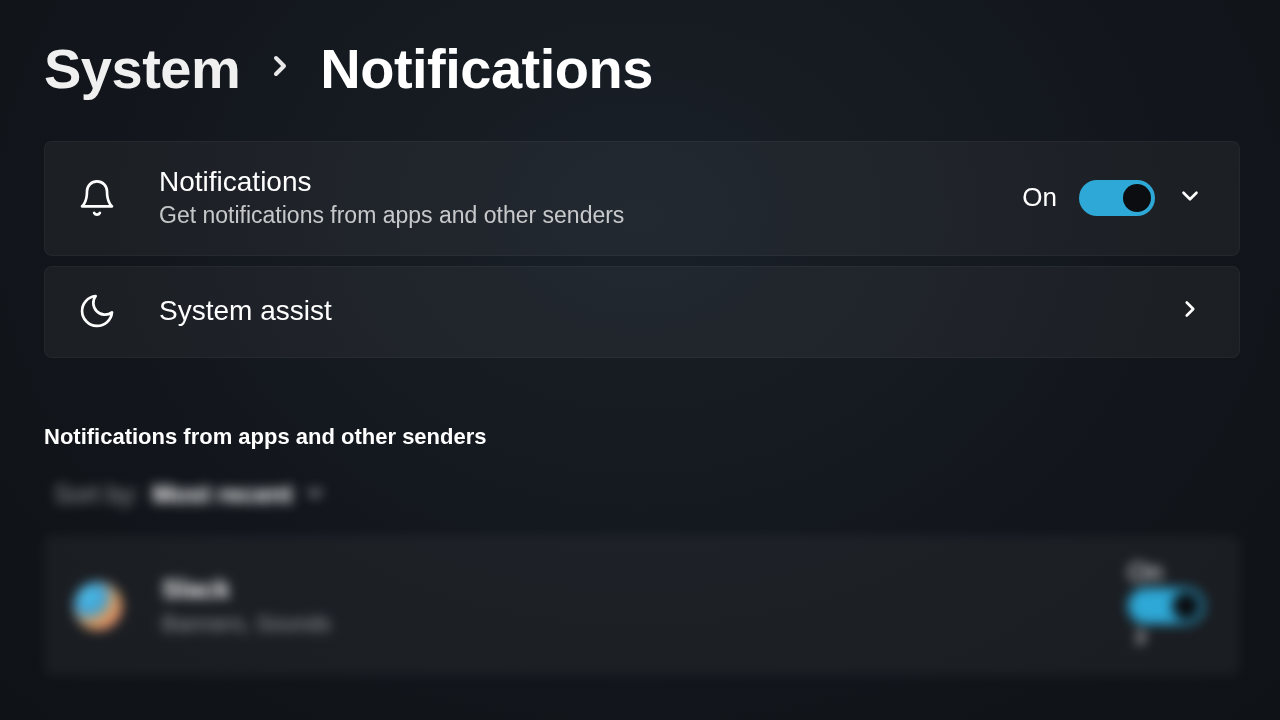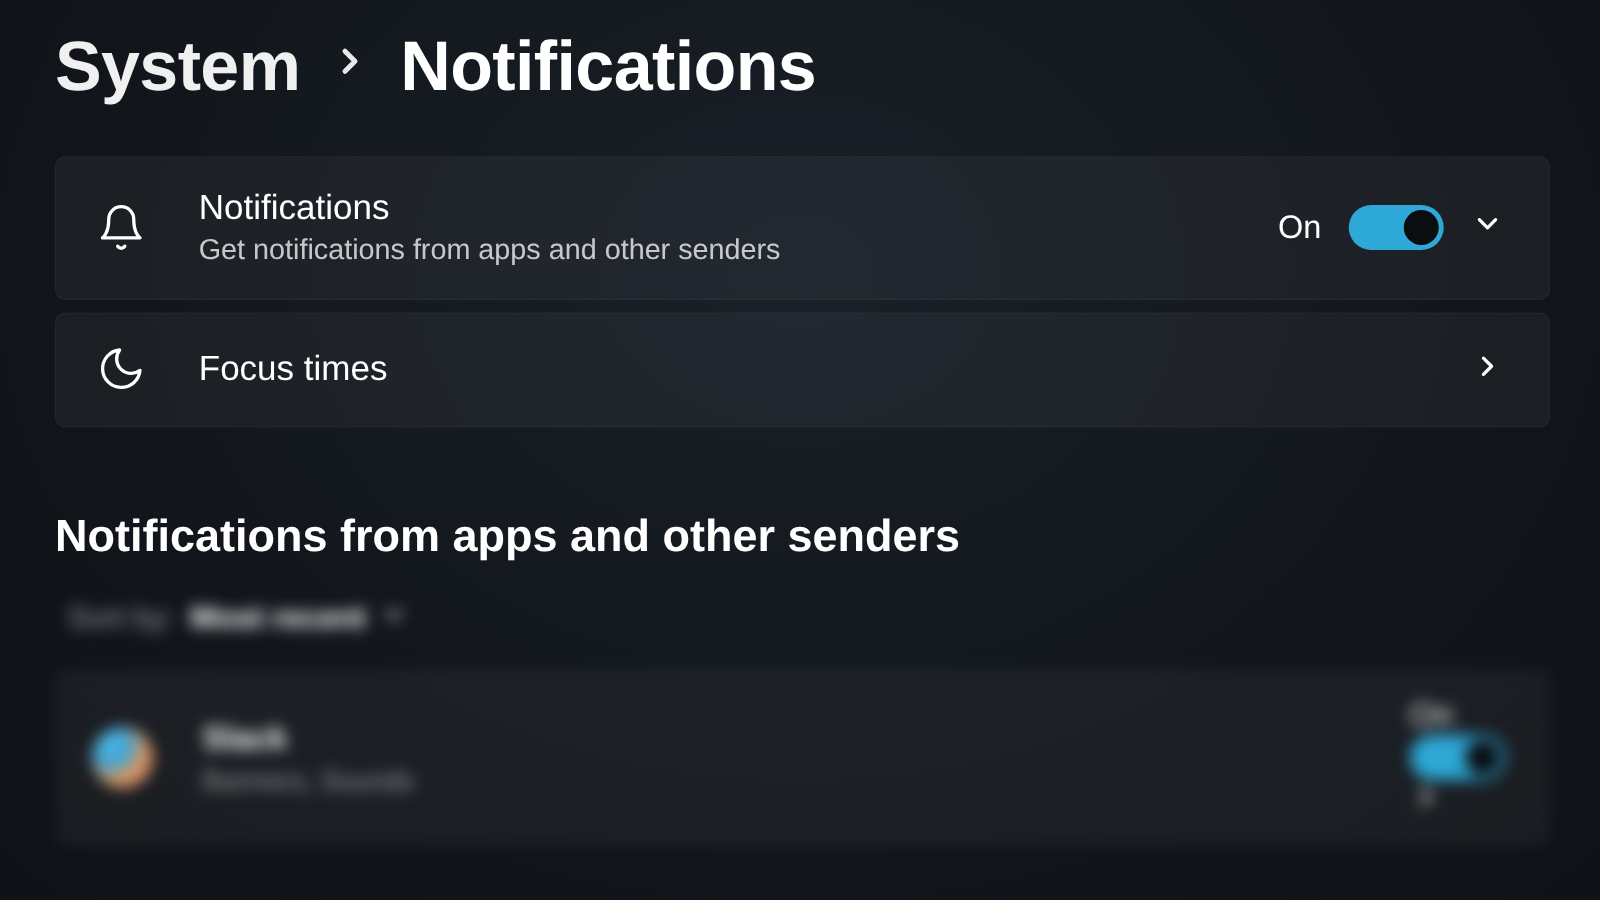--- a/index.html
+++ b/index.html
@@ -6,21 +6,21 @@
   html, body {
     width: 1280px;
     height: 720px;
     background: #14181f;
     background: radial-gradient(ellipse at 50% 30%, #1a2028 0%, #12161c 60%, #0f1216 100%);
     font-family: "Segoe UI", -apple-system, sans-serif;
     color: #ffffff;
     overflow: hidden;
   }
   .page {
-    padding: 20px 40px 0 44px;
+    padding: 36px 40px 0 44px;
   }
   .breadcrumb {
     display: flex;
     align-items: center;
     gap: 24px;
     margin-bottom: 40px;
   }
   .crumb {
     font-size: 56px;
     font-weight: 600;
@@ -95,21 +95,21 @@
     height: 28px;
     border-radius: 50%;
     background: #0b0d10;
   }
   .chevron-down svg, .chevron-right svg {
     width: 26px;
     height: 26px;
   }
   .section-heading {
     margin-top: 66px;
-    font-size: 36px;
+    font-size: 22px;
     font-weight: 600;
     color: #ffffff;
   }
   .blur-zone {
     filter: blur(6px);
     margin-top: 30px;
   }
   .sort-row {
     display: flex;
     align-items: center;
@@ -199,21 +199,21 @@
       </div>
     </div>
 
     <div class="card">
       <div class="icon-slot">
         <svg viewBox="0 0 24 24" width="40" height="40" fill="none" stroke="#ffffff" stroke-width="1.6" stroke-linecap="round" stroke-linejoin="round">
           <path d="M21 12.8A9 9 0 1 1 11.2 3a7 7 0 0 0 9.8 9.8z"></path>
         </svg>
       </div>
       <div class="text-col">
-        <div class="title">Focus times</div>
+        <div class="title">System assist</div>
       </div>
       <div class="controls">
         <span class="chevron-right">
           <svg viewBox="0 0 24 24" fill="none" stroke="#ffffff" stroke-width="2.4" stroke-linecap="round" stroke-linejoin="round">
               <polyline points="9 6 15 12 9 18"></polyline>
             </svg>
         </span>
       </div>
     </div>
 

